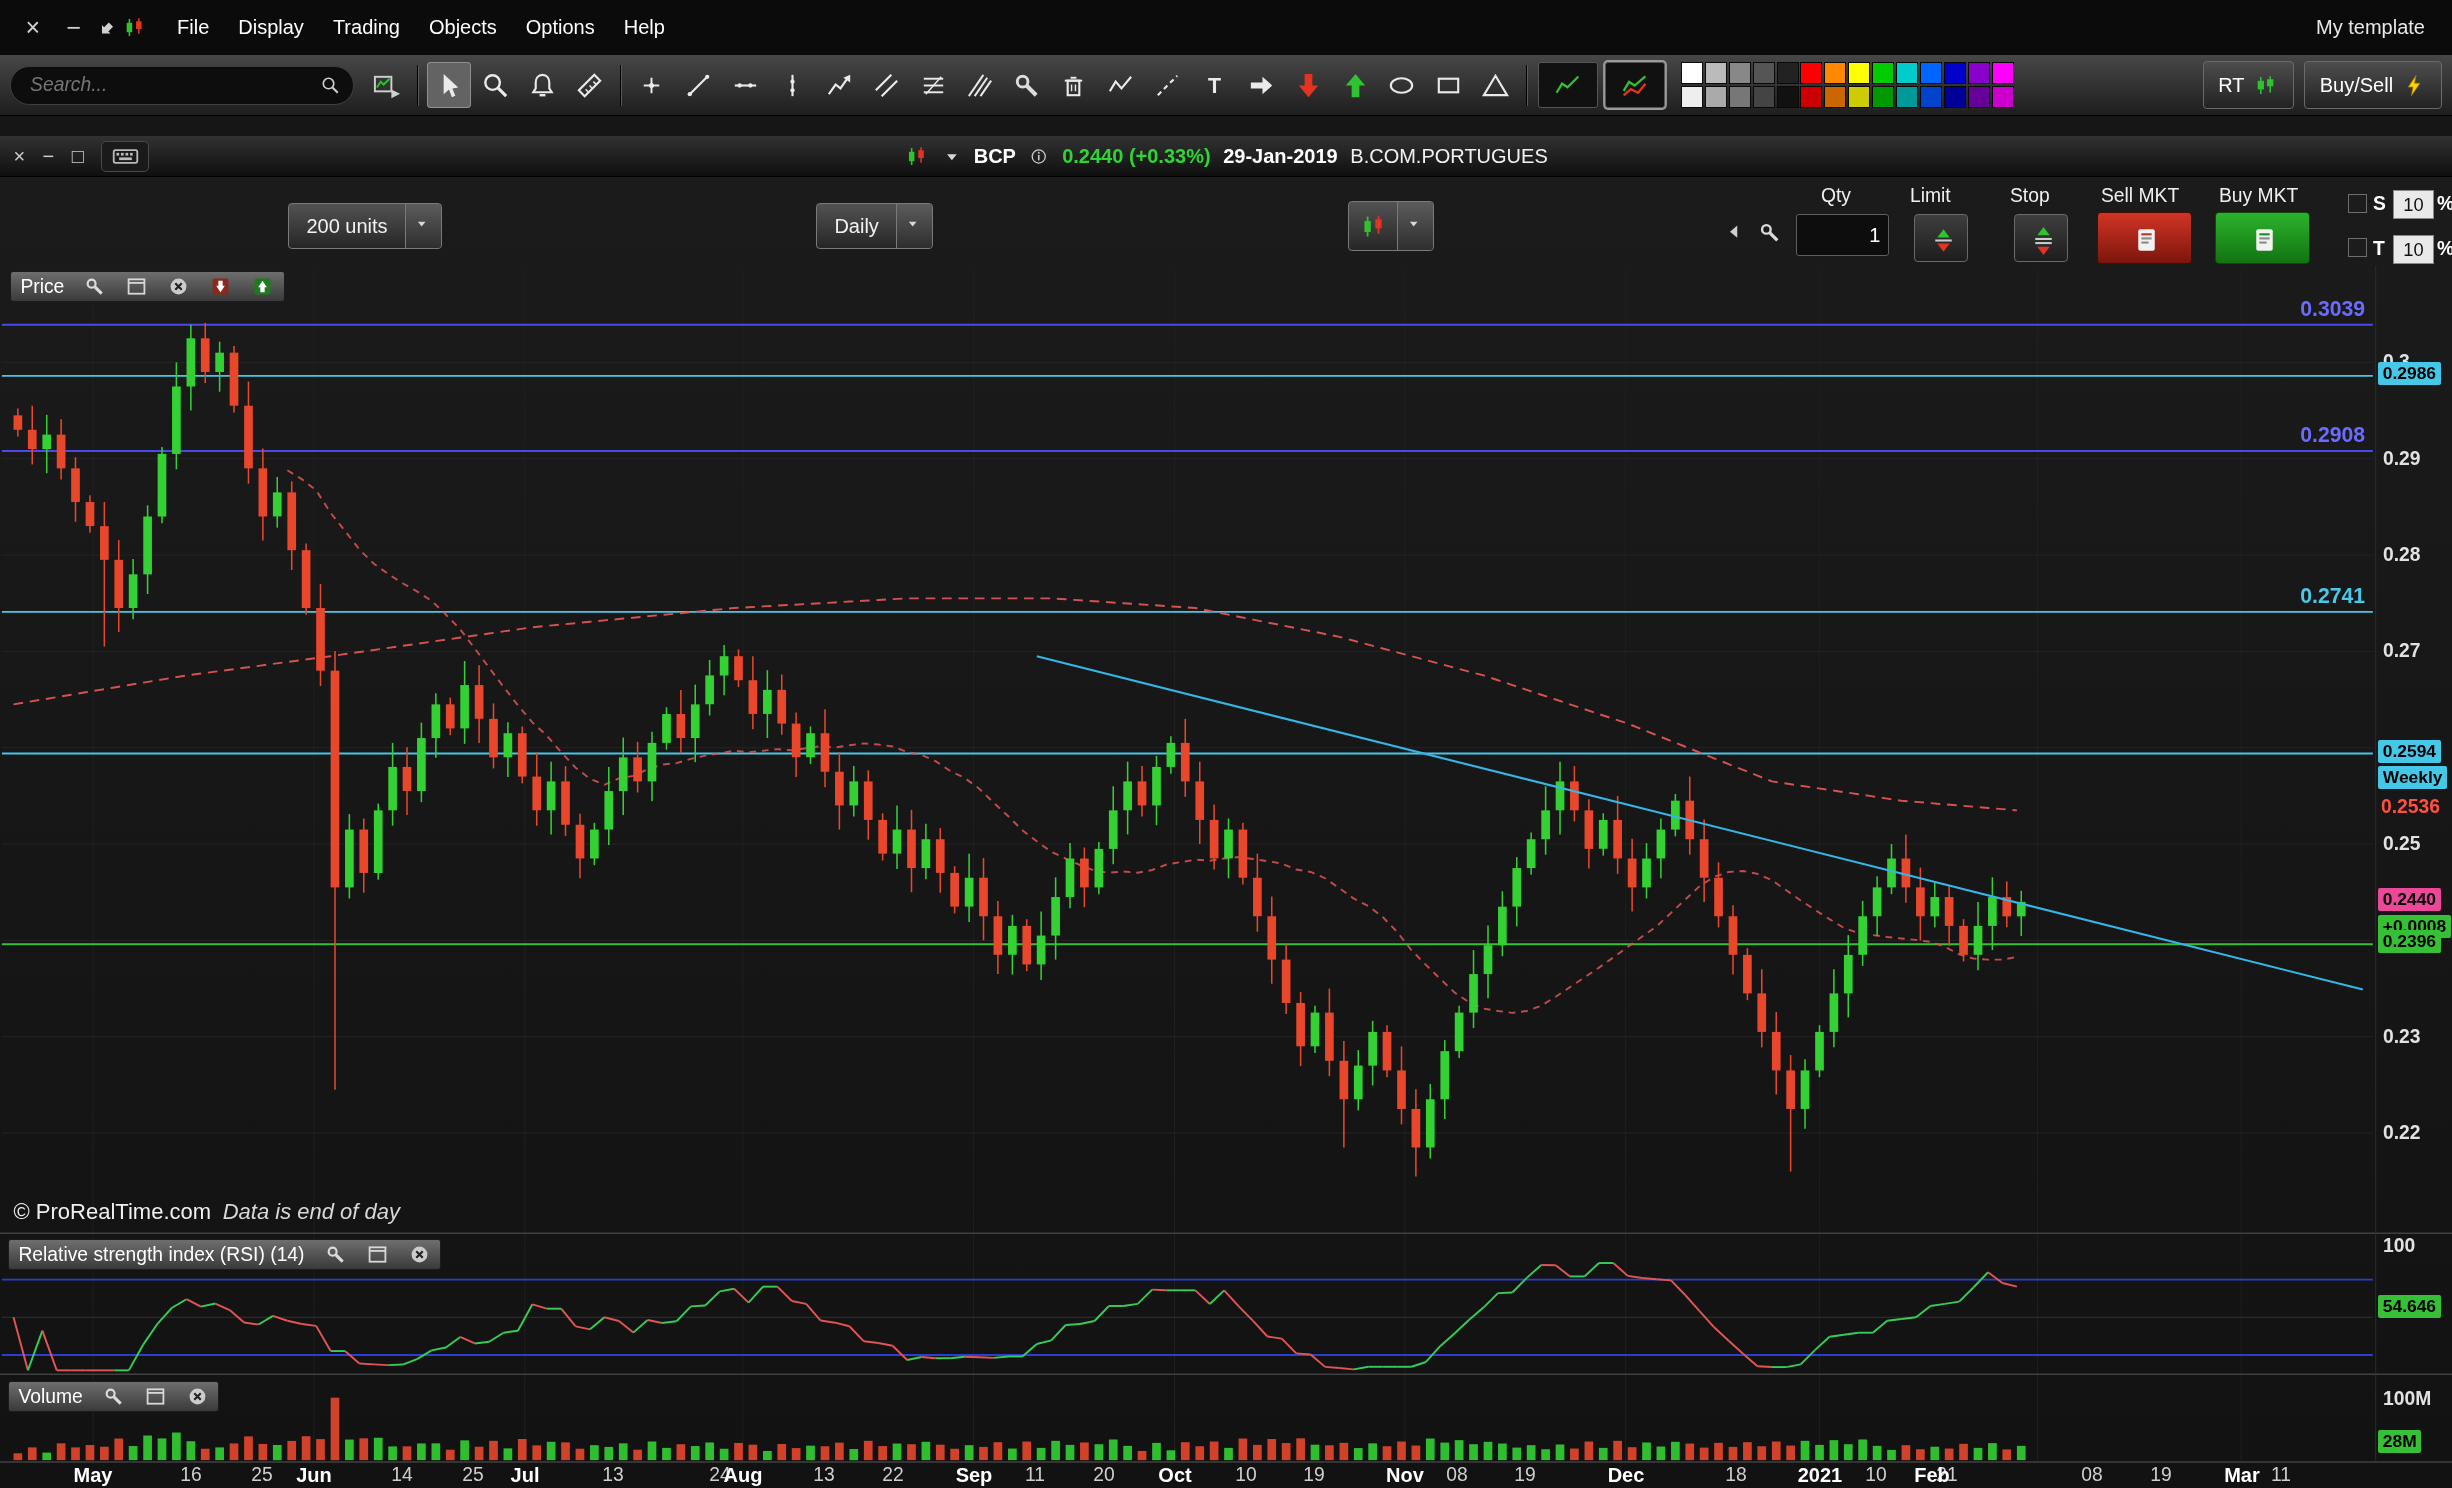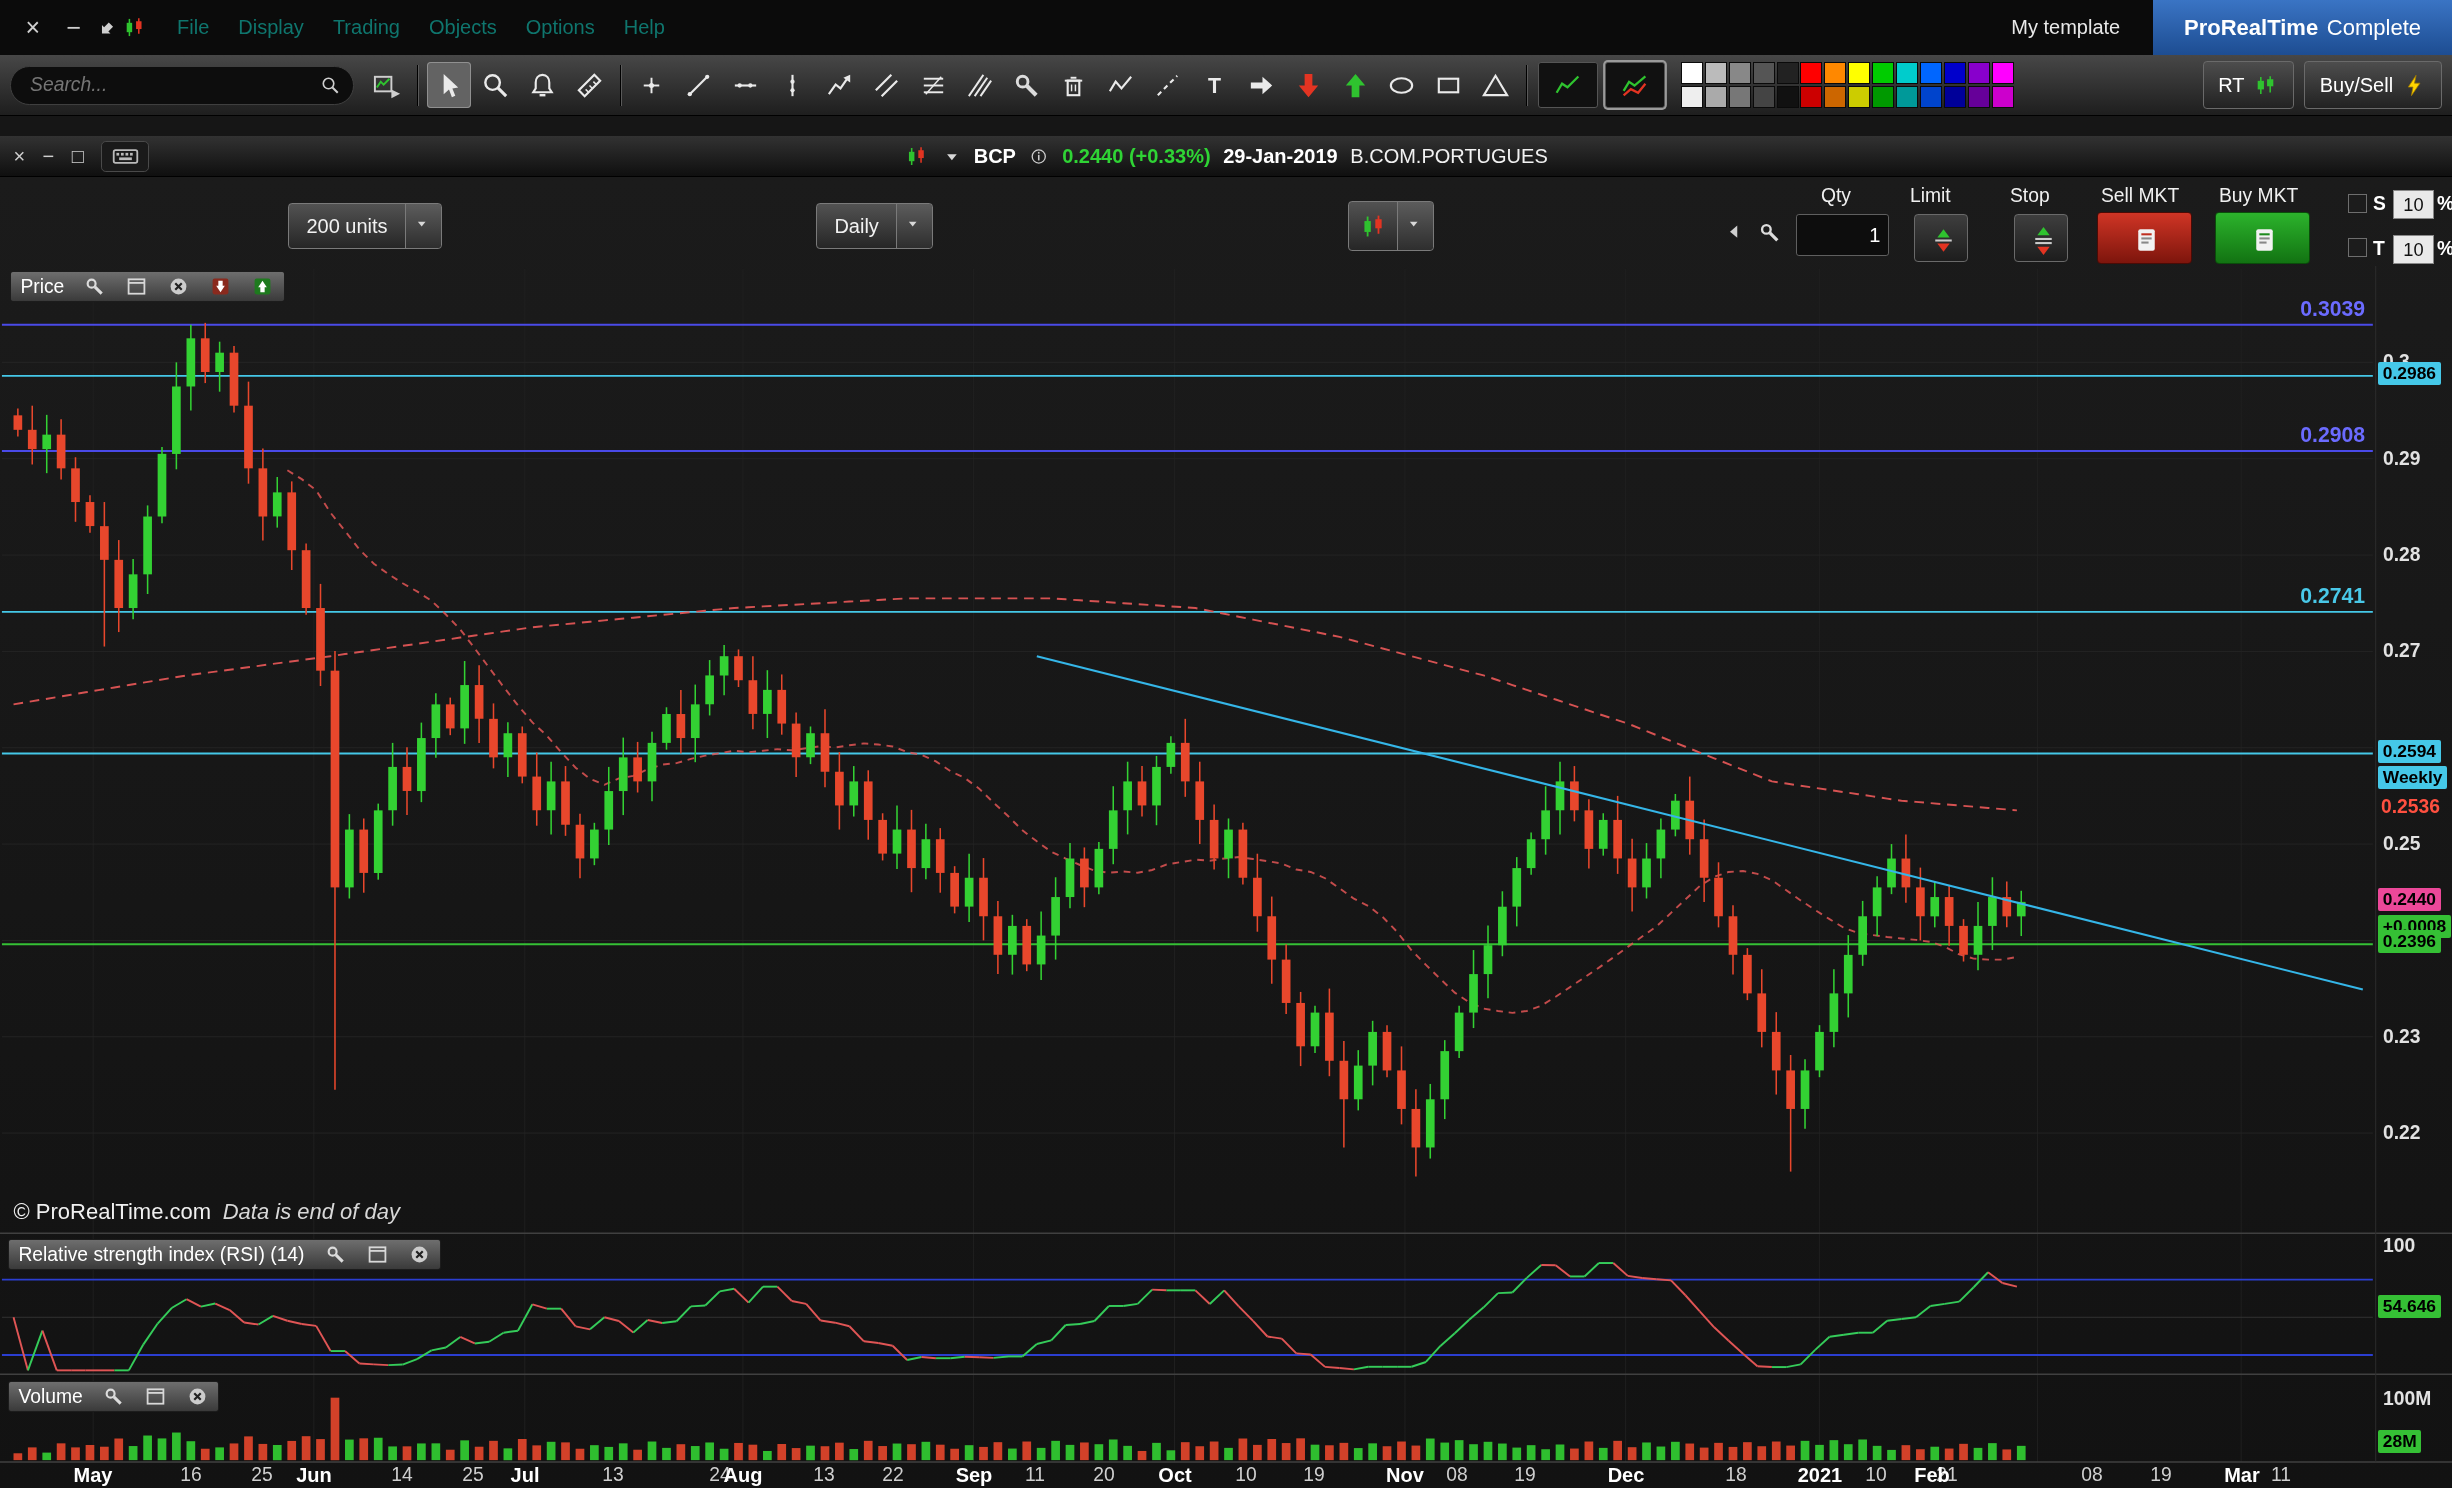--- a/index.html
+++ b/index.html
@@ -7,21 +7,21 @@
           font-family:"Liberation Sans",sans-serif;color:#e8e8e8;}
   
   .menubar{position:absolute;top:0;left:0;right:0;height:55px;background:#0b0b0b;
            display:flex;align-items:center;padding-left:15.4px;box-sizing:border-box;gap:5.8px;z-index:20;}
   .winglyph{color:#cfcfcf;font-size:25px;width:35px;text-align:center;line-height:55px;}
   .icon20{width:19.3px;height:19.3px;display:inline-block;}
   .icon22{width:21px;height:21px;display:inline-block;}
   .icon24{width:25px;height:25px;display:inline-block;}
   .icon28{width:29px;height:29px;display:inline-block;}
   .menus{display:flex;align-items:center;margin-left:9.7px;}
-  .menu-item{font-size:20px;color:#0f766e;padding:0 14.5px;cursor:default;}
+  .menu-item{font-size:20px;color:#ffffff;padding:0 14.5px;cursor:default;}
   .spacer{flex:1;}
   .mytemplate{font-size:20px;color:#e8e8e8;margin-right:27px;}
   .brandbox{height:55px;display:flex;align-items:center;padding:0 31px;
             background:linear-gradient(#3a74c4,#1d4d92);font-size:22px;color:#fff;}
   .brandbox b{margin-right:8.7px;}
   
   .toolbar{position:absolute;top:55px;left:0;right:0;height:61px;
            background:linear-gradient(#474747,#1e1e1e);border-bottom:1px solid #000;
            display:flex;align-items:center;padding:0 9.7px;box-sizing:border-box;gap:2.9px;z-index:20;}
   .search{width:344px;height:39px;border-radius:19.3px;background:#0d0d0d;border:1px solid #3f3f3f;
@@ -125,24 +125,20 @@
     <nav class="menus" id="menus">
         <span class="menu-item">File</span>
         <span class="menu-item">Display</span>
         <span class="menu-item">Trading</span>
         <span class="menu-item">Objects</span>
         <span class="menu-item">Options</span>
         <span class="menu-item">Help</span>
       </nav>
     <div class="spacer"></div>
     <span class="mytemplate">My template</span>
-    <div class="brandbox">
-      <b>ProRealTime</b>
-      <span>Complete</span>
-    </div>
   </div>
 
   <div class="toolbar">
     <div class="search">
       <input placeholder="Search..." style="">
       <span class="icon22"><svg viewBox="0 0 32 32" width="100%" height="100%">
             <circle cx="13" cy="13" r="8" fill="none" stroke="#cfcfcf" stroke-width="2.5"></circle>
             <line x1="19" y1="19" x2="27" y2="27" stroke="#cfcfcf" stroke-width="3"></line>
           </svg></span>
     </div>

